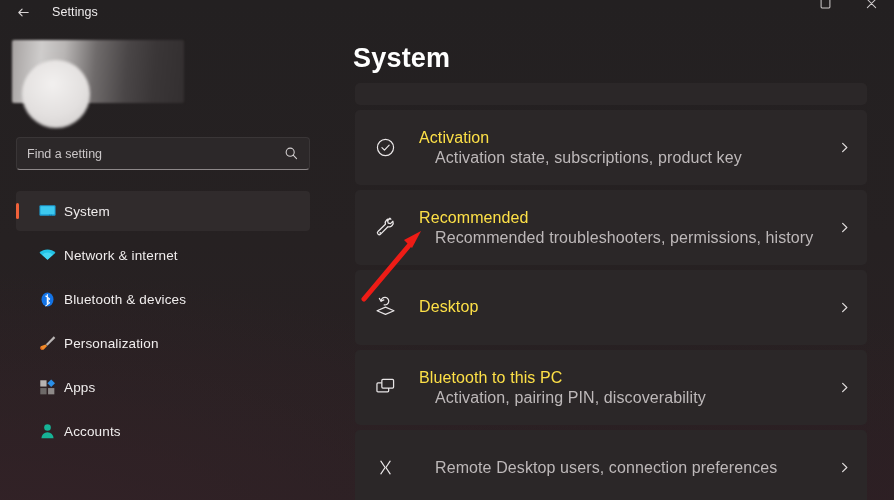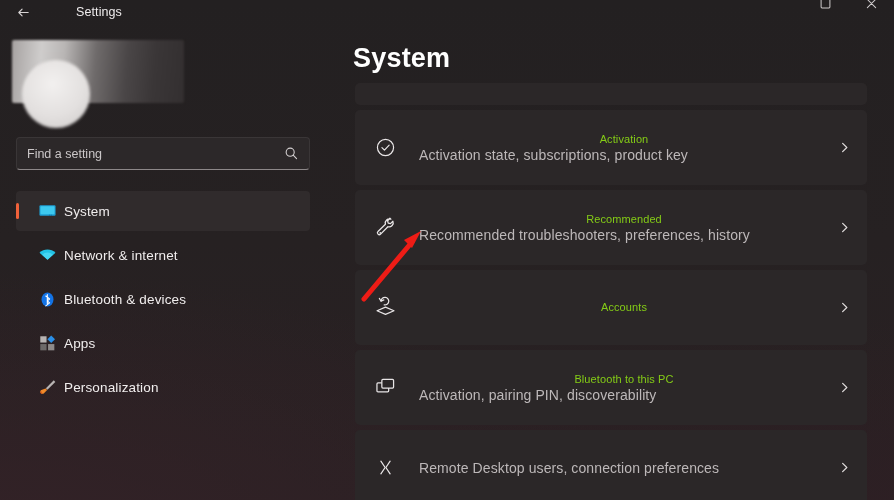--- a/index.html
+++ b/index.html
@@ -17,21 +17,21 @@
       radial-gradient(120% 90% at 0% 110%, #332227 0%, rgba(51,34,39,0) 62%),
       radial-gradient(110% 85% at 100% 115%, #2e1f24 0%, rgba(46,31,36,0) 60%),
       linear-gradient(180deg, #232021 0%, #262122 48%, #2a2023 100%);
     pointer-events:none;
   }
   #root{ position:absolute; inset:0; }
 
   
   #titlebar{
     position:absolute; top:0; left:0; width:894px; height:24px;
-    display:flex; align-items:center; z-index:6;gap:24px;
+    display:flex; align-items:center; z-index:6;
   }
   #back-btn{
     width:46px; height:24px; display:flex; align-items:center; justify-content:center;
     color:#d8d4d5; font-size:15px; line-height:1;
   }
   #app-title{
     font-size:12.5px; color:#efeced; letter-spacing:.1px; margin-left:6px;
     font-weight:400;
   }
   #win-controls{
@@ -90,22 +90,22 @@
   #cards{ position:absolute; left:15px; top:59px; width:512px; }
   .card{
     position:relative; background:#2b2728; border-radius:5px;
     height:75px; margin-bottom:5px; display:flex; align-items:center; padding:0 16px 0 18px;
     overflow:hidden;
   }
   .card.clipped{ height:22px; margin-bottom:5px; align-items:flex-end; }
   .card-ico{ width:46px; flex:0 0 46px; display:flex; align-items:center; justify-content:flex-start;
              color:#e8e5e6; }
   .card-text{ flex:1; min-width:0; }
-  .card-title{ font-size:11px; color:#84cc16; letter-spacing:.1px; margin-bottom:2px;text-align:center; }
-  .card-sub{ font-size:14px; color:#bdb8b9; letter-spacing:.1px; }
+  .card-title{ font-size:16px; color:#fde047; letter-spacing:.1px; margin-bottom:2px; }
+  .card-sub{ font-size:16px; color:#bdb8b9; letter-spacing:.1px;margin-left:16px; }
   .card-chev{ width:22px; flex:0 0 22px; display:flex; align-items:center; justify-content:flex-end;
               color:#dedada; font-size:14px; }
   .clipped-ghost{
     width:100%; font-size:11.5px; color:#4a4243; letter-spacing:.1px;
     white-space:nowrap; overflow:hidden; height:9px; line-height:9px;
     padding-left:46px;
   }
 
   
   #annotation{ position:absolute; inset:0; z-index:9; pointer-events:none; }
@@ -184,40 +184,49 @@
             <ellipse cx="10" cy="10" rx="6.3" ry="7.4" fill="#1273e6"></ellipse>
             <path d="M8.2 6.3l4 3.2-2.4 2 0-6.6 0 9.2 0-2.6 2.4 2-4 3.2" fill="none" stroke="#ffffff" stroke-width="1.15" stroke-linecap="round" stroke-linejoin="round"></path>
           </svg>
         </span>
         <span class="nav-label">Bluetooth &amp; devices</span>
       </div>
 
       <div class="nav-item">
         <span class="nav-ico">
           <svg width="19" height="19" viewBox="0 0 20 20">
+            <path d="M16.6 2.4 L8.3 10.8 L9.9 12.4 L18.2 4.1 Z" fill="#b9b5b4"></path>
+            <path d="M8.0 11.1 L9.6 12.7 L6.1 16.2 A2.3 2.3 0 0 1 2.9 13.0 Z" fill="#f08a2a"></path>
+            <path d="M3.2 13.3 L4.6 16.7 A2.3 2.3 0 0 1 2.3 15.2 Z" fill="#e05a18"></path>
+          </svg>
+        </span>
+        <span class="nav-label">Personalization</span>
+      </div>
+
+      <div class="nav-item">
+        <span class="nav-ico">
+          <svg width="19" height="19" viewBox="0 0 20 20">
             <rect x="2.4" y="2.4" width="6.6" height="6.6" fill="#b7b3b2"></rect>
             <rect x="2.4" y="10.6" width="6.6" height="6.6" fill="#6d6968"></rect>
             <rect x="10.6" y="10.6" width="6.6" height="6.6" fill="#8e8a89"></rect>
             <path d="M13.9 1.6 L17.9 5.6 L13.9 9.6 L9.9 5.6 Z" fill="#2a8fe8"></path>
           </svg>
         </span>
         <span class="nav-label">Apps</span>
       </div>
 
       <div class="nav-item">
         <span class="nav-ico">
           <svg width="19" height="19" viewBox="0 0 20 20">
-            <path d="M16.6 2.4 L8.3 10.8 L9.9 12.4 L18.2 4.1 Z" fill="#b9b5b4"></path>
-            <path d="M8.0 11.1 L9.6 12.7 L6.1 16.2 A2.3 2.3 0 0 1 2.9 13.0 Z" fill="#f08a2a"></path>
-            <path d="M3.2 13.3 L4.6 16.7 A2.3 2.3 0 0 1 2.3 15.2 Z" fill="#e05a18"></path>
-          </svg>
-        </span>
-        <span class="nav-label">Personalization</span>
-      </div>
-
+            <circle cx="10" cy="5.8" r="3.5" fill="#16b396"></circle>
+            <path d="M3.6 17.2 A6.4 6.4 0 0 1 16.4 17.2 Z" fill="#16b396"></path>
+          </svg>
+        </span>
+        <span class="nav-label">Accounts</span>
+      </div>
 
     </div>
   </div>
 
   <div id="main">
     <div id="page-title">System</div>
 
     <div id="cards">
 
       <div class="card clipped">
@@ -244,39 +253,39 @@
 
       <div class="card">
         <span class="card-ico">
           <svg width="25" height="25" viewBox="0 0 26 26" fill="none" stroke="currentColor" stroke-width="1.3" stroke-linecap="round" stroke-linejoin="round">
             <path d="M18.6 4.4a4.3 4.3 0 0 0-5.7 5.2L5.2 17.2a1.9 1.9 0 0 0 2.7 2.7l7.6-7.7a4.3 4.3 0 0 0 5.2-5.7l-2.5 2.5-2.4-.6-.6-2.4 2.4-2.6z"></path>
             <circle cx="7.6" cy="18.6" r=".9" fill="currentColor" stroke="none"></circle>
           </svg>
         </span>
         <div class="card-text">
           <div class="card-title">Recommended</div>
-          <div class="card-sub">Recommended troubleshooters, preferences, history</div>
+          <div class="card-sub">Recommended troubleshooters, permissions, history</div>
         </div>
         <span class="card-chev">
           <svg width="13" height="13" viewBox="0 0 14 14" fill="none" stroke="currentColor" stroke-width="1.35">
             <path d="M5 2.5L9.5 7L5 11.5" stroke-linecap="round" stroke-linejoin="round"></path>
           </svg>
         </span>
       </div>
 
       <div class="card">
         <span class="card-ico">
           <svg width="25" height="25" viewBox="0 0 26 26" fill="none" stroke="currentColor" stroke-width="1.3" stroke-linecap="round" stroke-linejoin="round">
             <path d="M4.2 16.4 L13 12.6 L21.8 16.4 L13 20.2 Z"></path>
             <path d="M11.6 10.3a4 4 0 1 0-3.2-4.1"></path>
             <path d="M6.6 3.6 L8.4 6.3 L11.3 5.1"></path>
           </svg>
         </span>
         <div class="card-text">
-          <div class="card-title">Accounts</div>
+          <div class="card-title">Desktop</div>
         </div>
         <span class="card-chev">
           <svg width="13" height="13" viewBox="0 0 14 14" fill="none" stroke="currentColor" stroke-width="1.35">
             <path d="M5 2.5L9.5 7L5 11.5" stroke-linecap="round" stroke-linejoin="round"></path>
           </svg>
         </span>
       </div>
 
       <div class="card">
         <span class="card-ico">

